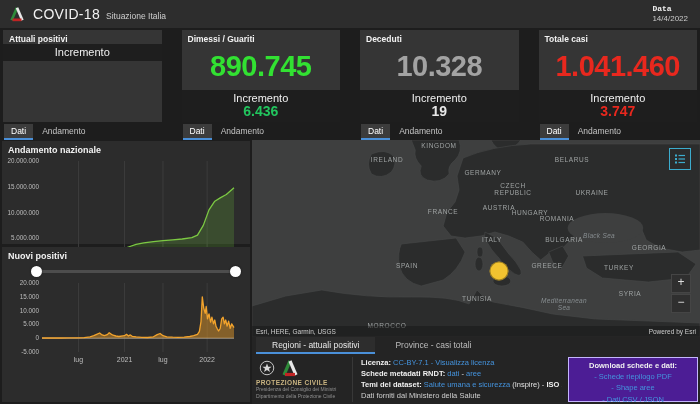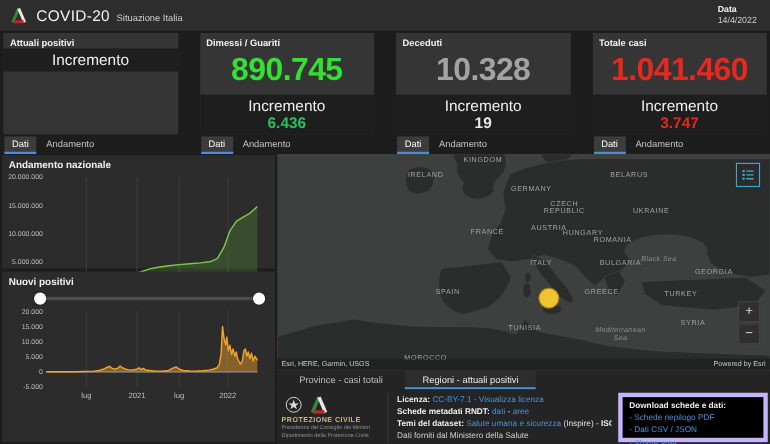--- a/index.html
+++ b/index.html
@@ -6,32 +6,32 @@
   body{width:700px;height:404px;overflow:hidden;font-family:"Liberation Sans",sans-serif;
        -webkit-font-smoothing:antialiased;color:#e6e6e6;}
   .app{width:700px;height:404px;background:#1d1d1d;display:flex;flex-direction:column;}
 
   
   header{height:28px;background:#2d2d2d;display:flex;align-items:center;padding:0 8px;flex:0 0 auto;}
   .hlogo{width:18px;height:18px;margin-right:7px;}
   .htitle{font-size:14px;font-weight:500;color:#f2f2f2;letter-spacing:.3px;}
   .hsub{font-size:8.5px;color:#cfcfcf;margin-left:6px;margin-top:3px;}
   .hdate{margin-left:auto;text-align:left;line-height:1.25;padding-right:4px;}
-  .hdate .dl{font-size:8px;font-weight:bold;color:#f0f0f0;}
+  .hdate .dl{font-size:8px;font-weight:bold;color:#f0f0f0;font-family:Liberation Mono, monospace;}
   .hdate .dv{font-size:8px;color:#c9c9c9;}
 
   
   .cards{display:flex;gap:20px;padding:2px 3px 0 3px;flex:0 0 auto;}
   .card-col{flex:1 1 0;min-width:0;}
   .card{background:#353535;height:92px;display:flex;flex-direction:column;}
   .card .clabel{font-size:8.5px;font-weight:bold;color:#f2f2f2;padding:4px 6px 0 6px;}
   .card .cvalue{flex:1;display:flex;align-items:center;justify-content:center;
                 font-size:29px;font-weight:bold;letter-spacing:-.5px;}
   .card .cinc{background:#1e1e1e;text-align:center;padding:2px 0 3px 0;}
-  .card .cinc .il{font-size:14px;color:#f0f0f0;}
+  .card .cinc .il{font-size:11px;color:#f0f0f0;}
   .card .cinc .iv{font-size:14px;font-weight:bold;line-height:1.1;}
   .ctabs{display:flex;gap:2px;margin:2px 0 0 1px;height:16px;}
   .ctab{font-size:8.5px;color:#c4c4c4;padding:2px 7px;cursor:pointer;}
   .ctab.active{background:#3c3c3c;color:#fff;border-bottom:2px solid #4a90d9;}
 
   
   .main{flex:1;display:flex;min-height:0;}
   .left{width:248px;flex:0 0 auto;display:flex;flex-direction:column;padding:1px 2px 2px 2px;gap:3px;}
   .panel{background:#2c2c2c;}
   .panel .ptitle{font-size:9px;font-weight:bold;color:#f2f2f2;padding:4px 6px 1px 6px;}
@@ -77,36 +77,36 @@
   .org{width:90px;flex:0 0 auto;}
   .org .logos{display:flex;gap:4px;align-items:center;margin:1px 0 1px 2px;}
   .org .oname{font-size:6.5px;font-weight:bold;color:#c9b481;letter-spacing:.4px;white-space:nowrap;}
   .org .oline{font-size:5px;color:#8f8f8f;line-height:1.3;}
   .lic{flex:1;min-width:0;padding-top:1px;border-left:1px solid #383838;padding-left:8px;}
   .lic p{margin:0 0 1px 0;font-size:7.5px;line-height:1.32;color:#e0e0e0;white-space:nowrap;overflow:hidden;}
   .seg-b{font-weight:bold;color:#f0f0f0;}
   .seg-l{color:#4493dd;}
   .seg-p{color:#e0e0e0;}
   .seg-i{color:#cfcfcf;}
-  .dl-box{width:116px;flex:0 0 auto;background:#000000;border:4px solid #c4b5fd;padding:3px 6px;}
+  .dl-box{width:116px;flex:0 0 auto;background:#4c1d95;border:1px solid #c4b5fd;padding:3px 6px;text-align:center;}
   .dl-box .dtitle{font-size:7.5px;font-weight:bold;color:#f0f0f0;margin-bottom:1px;}
   .dl-box a{display:block;font-size:7.5px;color:#4493dd;text-decoration:none;line-height:1.5;}
 </style>
 </head>
 <body>
 
 <div class="app">
 
   <header>
     <svg class="hlogo" viewBox="0 0 20 20">
       <path d="M4,17 L10,3" stroke="#2e8b3a" stroke-width="3" fill="none"></path>
       <path d="M10,3 L16,17" stroke="#e8e8e8" stroke-width="3" fill="none"></path>
       <path d="M5,16.5 L15,16.5" stroke="#c02424" stroke-width="3" fill="none"></path>
     </svg>
-    <span class="htitle">COVID-20</span>
+    <span class="htitle">COVID-18</span>
     <span class="hsub">Situazione Italia</span>
     <div class="hdate">
       <div class="dl">Data</div>
       <div class="dv">14/4/2022</div>
     </div>
   </header>
 
   <div class="cards">
     <div class="card-col">
       <div class="card">
@@ -278,22 +278,22 @@
           <div class="zbtn">+</div>
           <div class="zbtn">−</div>
         </div>
         <div class="attrib">
           <span>Esri, HERE, Garmin, USGS</span>
           <span>Powered by Esri</span>
         </div>
       </div>
 
       <div class="btabs">
+          <div class="btab active">Regioni - attuali positivi</div>
           <div class="btab">Province - casi totali</div>
-          <div class="btab active">Regioni - attuali positivi</div>
         </div>
 
       <footer>
         <div class="org">
           <div class="logos">
             <svg width="18" height="18" viewBox="0 0 20 20">
               <circle cx="10" cy="10" r="7.5" fill="none" stroke="#d8d8d8" stroke-width="1"></circle>
               <path d="M10,5 L11.4,8.6 L15.2,8.6 L12.2,10.9 L13.3,14.5 L10,12.3 L6.7,14.5 L7.8,10.9 L4.8,8.6 L8.6,8.6 Z" fill="#d8d8d8"></path>
             </svg>
             <svg width="20" height="20" viewBox="0 0 20 20">
@@ -310,20 +310,20 @@
             <p><span class="seg-b">Licenza: </span><span class="seg-l">CC-BY-7.1 - Visualizza licenza</span></p>
             <p><span class="seg-b">Schede metadati RNDT: </span><span class="seg-l">dati</span><span class="seg-p"> - </span><span class="seg-l">aree</span></p>
             <p><span class="seg-b">Temi del dataset: </span><span class="seg-l">Salute umana e sicurezza</span><span class="seg-p"> (Inspire) - </span><span class="seg-b">ISO 19115:</span></p>
             <p><span class="seg-i">Dati forniti dal Ministero della Salute</span></p>
             <p><span class="seg-i">Elaborazione e gestione dati a cura del Dipartimento della Protezione Civile</span></p>
           </div>
         <div class="dl-box">
           <div class="dtitle">Download schede e dati:</div>
           <div class="dlinks">
               <a href="#">- Schede riepilogo PDF</a>
+              <a href="#">- Shape aree</a>
               <a href="#">- Dati CSV / JSON</a>
-              <a href="#">- Shape aree</a>
             </div>
         </div>
       </footer>
     </div>
   </div>
 </div>
 
 </body></html>

